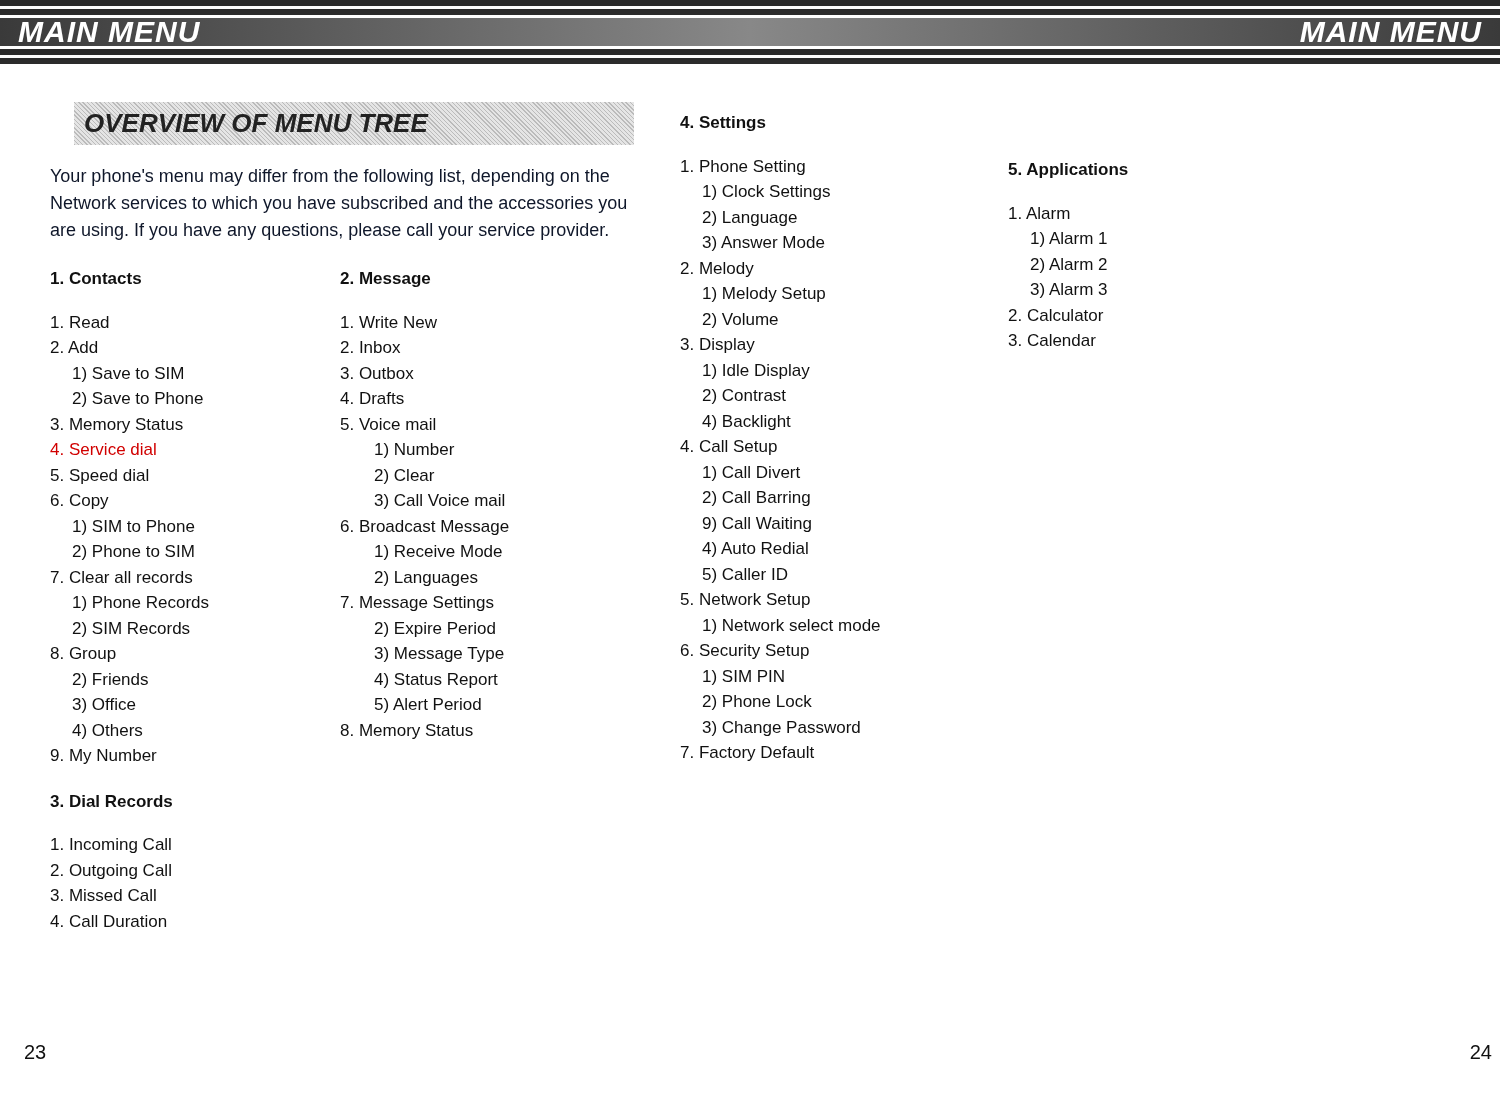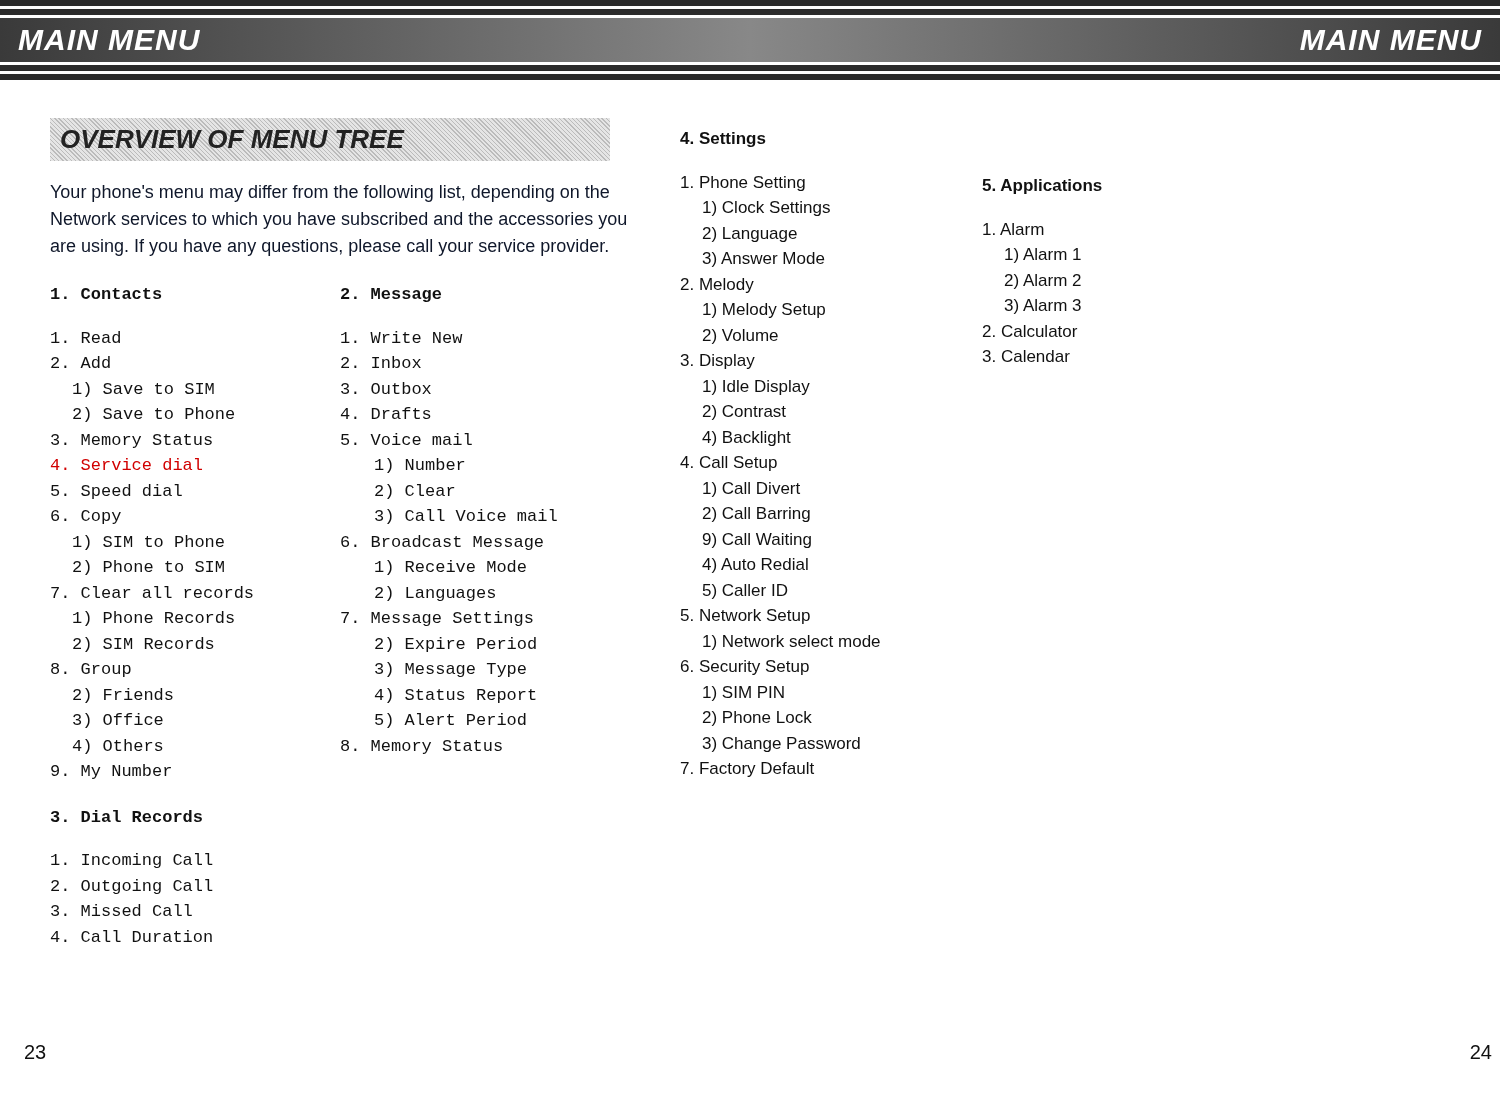--- a/index.html
+++ b/index.html
@@ -13,61 +13,61 @@
   .header-band {
     width: 100%;
   }
   .band-row {
     height: 6px;
     width: 100%;
   }
   .band-dark { background: #2b2b2b; }
   .band-white { background: #fff; height: 3px; }
   .title-row {
-    height: 44px;
+    height: 28px;
     background: linear-gradient(to right, #3a3a3a 0%, #888 50%, #3a3a3a 100%);
     display: flex;
     justify-content: space-between;
     align-items: center;
     padding: 0 18px;
     color: #fff;
     font-size: 30px;
     font-weight: bold;
     font-style: italic;
     letter-spacing: 1px;
     gap: 16px;
   }
   .content {
     padding: 38px 50px 0 50px;
     display: flex;
     gap: 30px;
   }
   .left-half { width: 600px; }
-  .right-half { display: flex; gap: 42px; padding-top: 8px; justify-content: flex-end; }
+  .right-half { display: flex; gap: 68px; padding-top: 8px; justify-content: flex-end; }
   .section-header {
     background: repeating-linear-gradient(45deg, #bbb 0px, #bbb 1px, #e5e5e5 1px, #e5e5e5 3px);
     padding: 6px 10px;
     font-size: 26px;
     font-weight: bold;
     font-style: italic;
     color: #222;
     margin-bottom: 18px;
     width: 560px;
+    margin-left: 24px;
   }
   .intro-text {
     font-size: 18px;
     line-height: 1.5;
     color: #0f172a;
     margin-bottom: 22px;
     width: 600px;
   }
   .cols-12 {
     display: flex;
     gap: 20px;
-    font-family: Liberation Mono, monospace;
   }
   .col { font-size: 17px; line-height: 1.5; color: #111; }
   .col-1 { width: 270px; }
   .col-2 { width: 280px; }
   .col-4 { width: 260px; }
   .col-5 { width: 200px; margin-top: 47px; }
   .menu-title {
     font-weight: bold;
     margin-bottom: 18px;
   }

